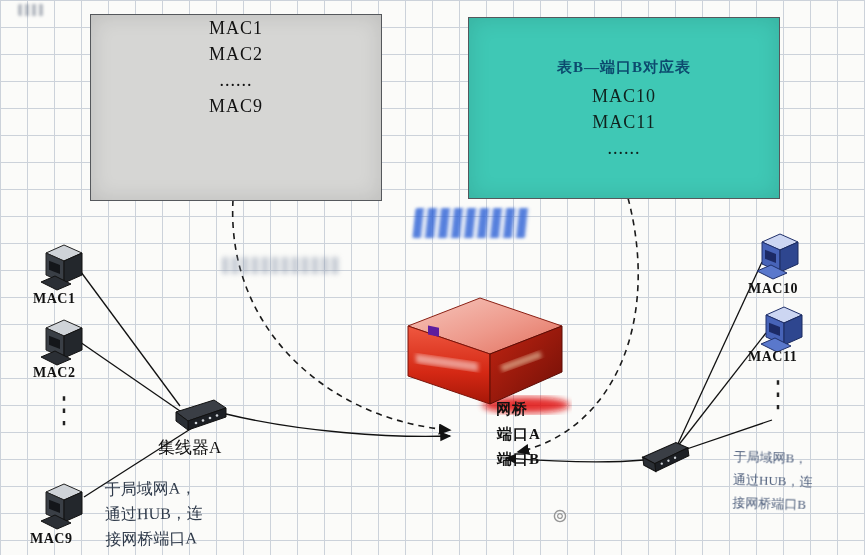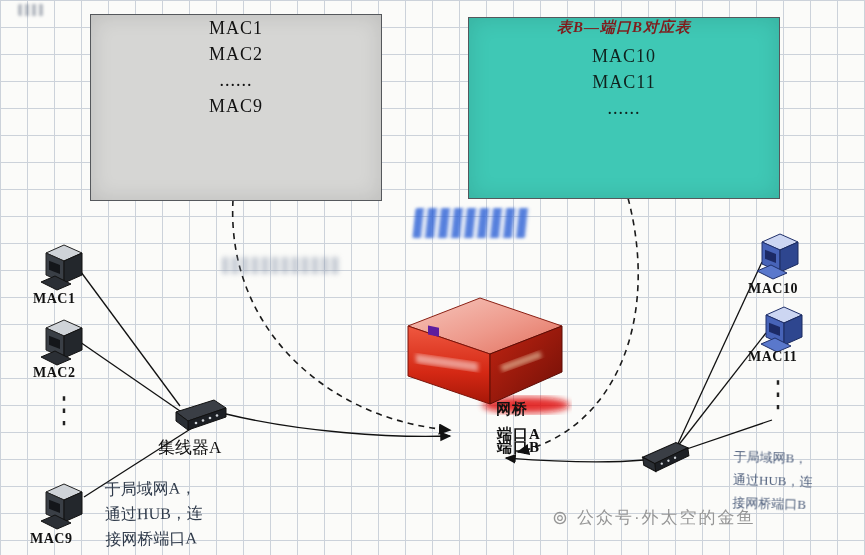--- a/index.html
+++ b/index.html
@@ -10,21 +10,21 @@
                      linear-gradient(90deg,#ccd2da 1px,transparent 1px);
     background-size:27px 27px;
     font-family:"Liberation Serif",serif;color:#111;
   }
   .table-box{position:absolute;border:1px solid #55585c;text-align:center;box-shadow:inset 0 0 22px rgba(0,0,0,.12);z-index:3;}
   .table-box .title{font-size:15px;letter-spacing:1px;font-weight:bold;}
   .table-box .row{font-size:18px;line-height:26px;letter-spacing:1px;}
   .tbl-a{left:90px;top:14px;width:290px;height:185px;background:#d6d6d4;}
   .tbl-a .title{padding-top:20px;padding-bottom:6px;}
   .tbl-b{left:468px;top:17px;width:310px;height:180px;background:#3fc8b5;}
-  .tbl-b .title{padding-bottom:6px;color:#7f1d1d;font-style:italic;}
+  .tbl-b .title{padding-top:40px;padding-bottom:6px;color:#0c4a6e;}
   .tbl-b .row{color:#10221e;}
   .lines{position:absolute;left:0;top:0;z-index:2;pointer-events:none;}
   .machine{position:absolute;z-index:4;}
   .mac-label{position:absolute;z-index:5;font-size:14px;font-weight:bold;letter-spacing:.5px;}
   .vdots{position:absolute;z-index:4;font-size:24px;line-height:1;transform:scaleY(1.5);color:#222;}
   .hub{position:absolute;z-index:4;}
   .hub-label{position:absolute;z-index:5;font-size:17px;}
   .bridge{position:absolute;left:402px;top:292px;z-index:4;}
   .bridge-label,.port-label{position:absolute;z-index:5;font-size:15px;font-weight:bold;letter-spacing:1px;margin-left:36px;}
   .note{position:absolute;z-index:5;}
@@ -161,21 +161,21 @@
       <polygon points="6,34 78,6 160,34 88,62" fill="url(#gTop)" stroke="#8a2014" stroke-width="1"></polygon>
       <polygon points="6,34 88,62 88,112 6,84" fill="url(#gFront)" stroke="#7a140a" stroke-width="1"></polygon>
       <polygon points="88,62 160,34 160,80 88,112" fill="url(#gSide)" stroke="#5c0c05" stroke-width="1"></polygon>
       <rect x="26" y="28" width="11" height="9" fill="#5d1d9e" transform="skewY(12)"></rect>
       <rect x="14" y="60" width="62" height="9" fill="#ffffff" opacity=".5" filter="url(#blur2)" transform="skewY(8)"></rect>
       <rect x="98" y="66" width="42" height="7" fill="#fff3cc" opacity=".5" filter="url(#blur2)" transform="rotate(-20 119 69)"></rect>
     </svg>
   </div>
   <div class="bridge-label" style="left:460px;top:400px;">网桥</div>
   <div class="port-label" style="left:461px;top:425px;">端口A</div>
-  <div class="port-label" style="left:461px;top:438px;">端口B</div>
+  <div class="port-label" style="left:461px;top:450px;">端口B</div>
 
   <div class="machine" style="left:756px;top:230px;">
     <svg width="52" height="52" viewBox="0 0 52 52">
       <polygon points="6,12 24,4 42,12 24,20" fill="#ccd6f2" stroke="#20306a" stroke-width="1"></polygon>
       <polygon points="6,12 24,20 24,42 6,34" fill="#4763b8" stroke="#20306a" stroke-width="1"></polygon>
       <polygon points="24,20 42,12 42,34 24,42" fill="#2e468f" stroke="#1a2a5e" stroke-width="1"></polygon>
       <rect x="9" y="16" width="11" height="9" fill="#1c2a66" transform="skewY(22)"></rect>
       <polygon points="1,41 15,35 31,43 17,49" fill="#5a78cc" stroke="#20306a" stroke-width="1"></polygon>
     </svg>
   </div>
@@ -211,16 +211,15 @@
     <div>接网桥端口A</div>
   </div>
   <div class="note note-right">
     <div>于局域网B，</div>
     <div>通过HUB，连</div>
     <div>接网桥端口B</div>
   </div>
 
   <div class="watermark">
     <span class="wicon">⊚</span>
-    <span>公众号·外太空的金鱼</span>
   </div>
 
 </div>
 
 </body></html>

